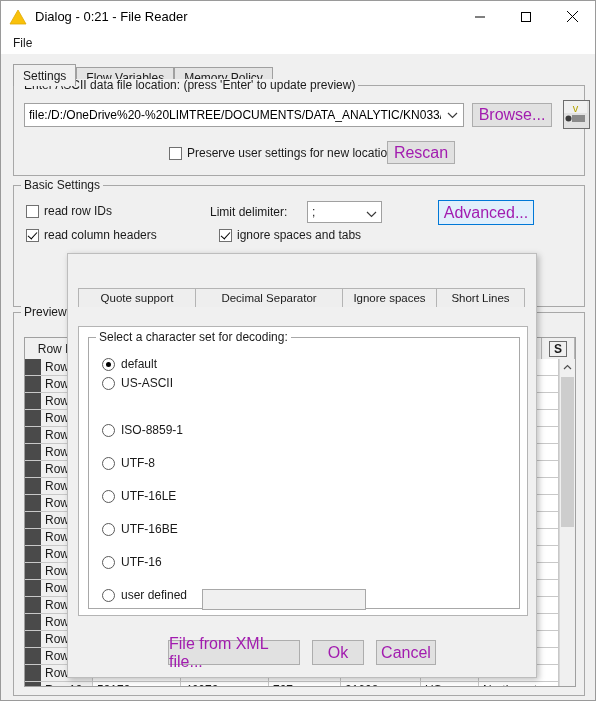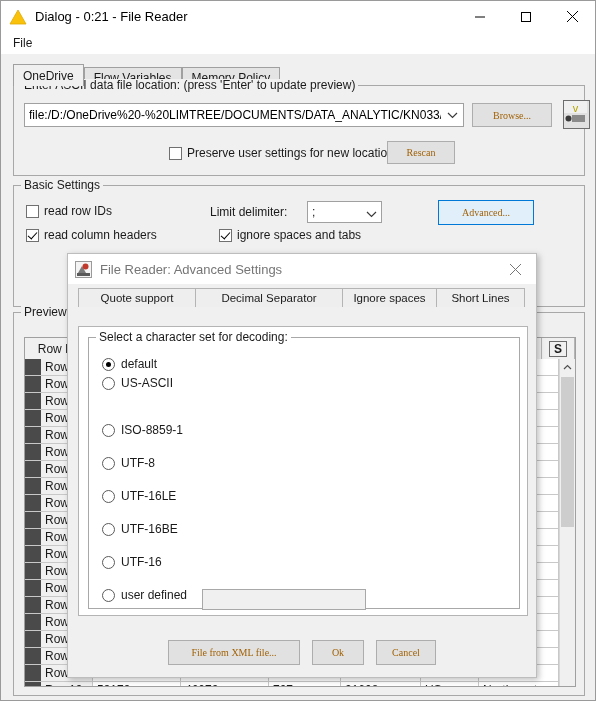--- a/index.html
+++ b/index.html
@@ -154,26 +154,26 @@
   #path-arrow {
     width: 22px;
     display: flex;
     align-items: center;
     justify-content: center;
   }
   .btn {
     background: #e1e1e1;
     border: 1px solid #adadad;
     box-sizing: border-box;
-    font-size: 10px;
-    color: #a16207;
+    font-size: 16px;
+    color: #a21caf;
     display: flex;
     align-items: center;
     justify-content: center;
-    font-family: Liberation Serif, serif;
+    font-family: Liberation Sans, sans-serif;
   }
   #btn-browse {
     position: absolute;
     left: 458px; top: 17px;
     width: 80px; height: 24px;
   }
   #btn-flowvar {
     position: absolute;
     left: 549px; top: 14px;
     width: 27px; height: 29px;
@@ -481,21 +481,21 @@
     </div>
   </div>
 
   <div id="menu-bar">
     <span id="menu-file">File</span>
   </div>
 
   <div id="content">
 
     <div id="main-tabs">
-      <div class="mtab active">OneDrive</div>
+      <div class="mtab active">Settings</div>
       <div class="mtab">Flow Variables</div>
       <div class="mtab">Memory Policy</div>
     </div>
 
     <div class="group" id="grp-file">
       <span class="group-title">Enter ASCII data file location: (press 'Enter' to update preview)</span>
 
       <div id="path-combo">
         <span id="path-value">file:/D:/OneDrive%20-%20LIMTREE/DOCUMENTS/DATA_ANALYTIC/KN033/Data/Spor</span>
         <span id="path-arrow">
@@ -800,35 +800,20 @@
           </div>
           <div class="thumb"></div>
         </div>
       </div>
     </div>
 
   </div>
 
   <div id="adv-dialog">
 
-    <div id="adv-titlebar">
-      <svg id="adv-icon" viewBox="0 0 17 17">
-        <rect x="0.5" y="0.5" width="16" height="16" fill="#f4f4f4" stroke="#9a9a9a" stroke-width="1"></rect>
-        <polygon points="3,12 7,5 11,12" fill="#7b7b7b"></polygon>
-        <circle cx="10.5" cy="5.5" r="3" fill="#c0392b"></circle>
-        <rect x="2" y="12" width="13" height="3" fill="#5a5a5a"></rect>
-      </svg>
-      <span id="adv-title">File Reader: Advanced Settings</span>
-      <div id="adv-close">
-        <svg width="13" height="13" viewBox="0 0 13 13">
-          <line x1="1" y1="1" x2="12" y2="12" stroke="#767676" stroke-width="1"></line>
-          <line x1="12" y1="1" x2="1" y2="12" stroke="#767676" stroke-width="1"></line>
-        </svg>
-      </div>
-    </div>
 
     <div id="adv-tabs">
       <div class="adv-trow r1" id="adv-row1">
           <div class="atab" style="width: 118px;">Quote support</div>
           <div class="atab" style="width: 148px;">Decimal Separator</div>
           <div class="atab" style="width: 95px;">Ignore spaces</div>
           <div class="atab" style="width: 89px;">Short Lines</div>
         </div>
     </div>
 

